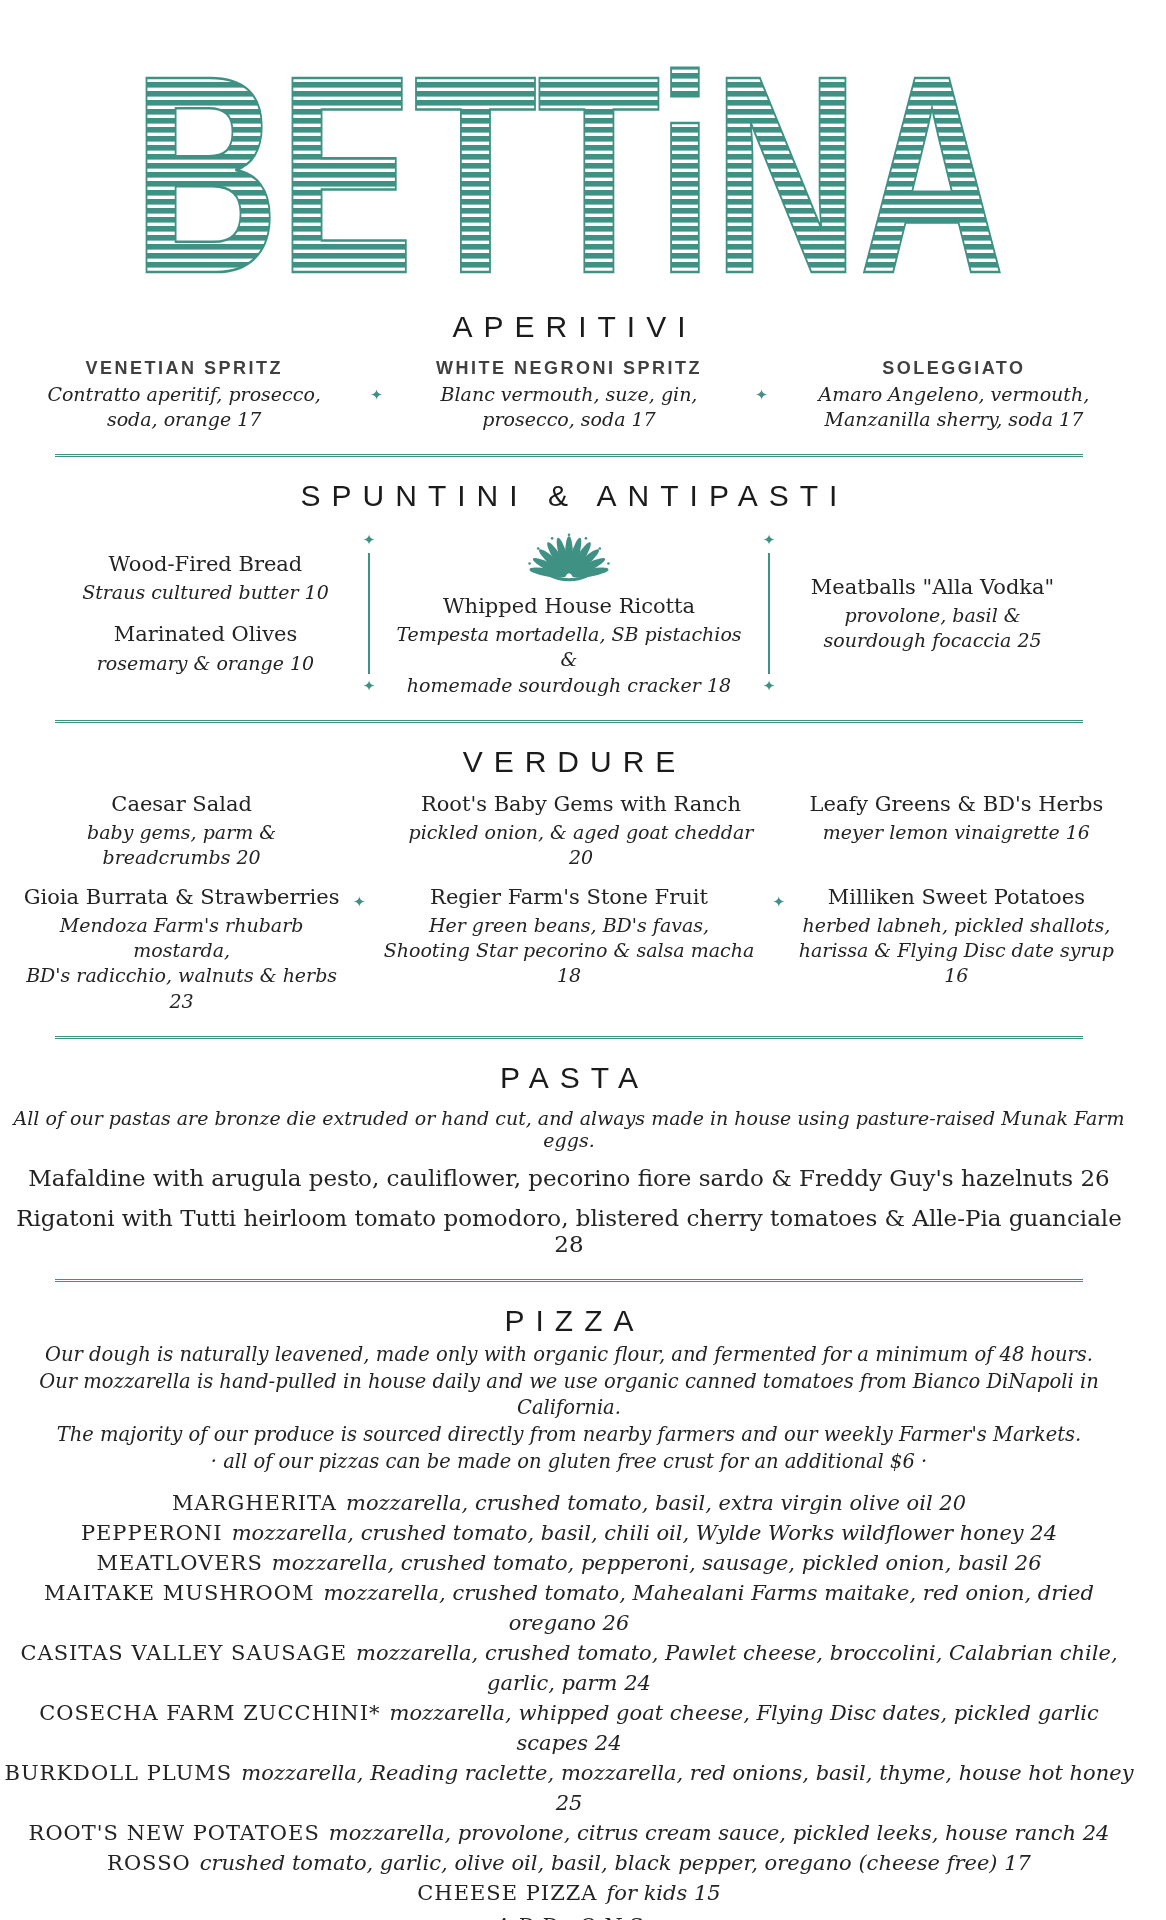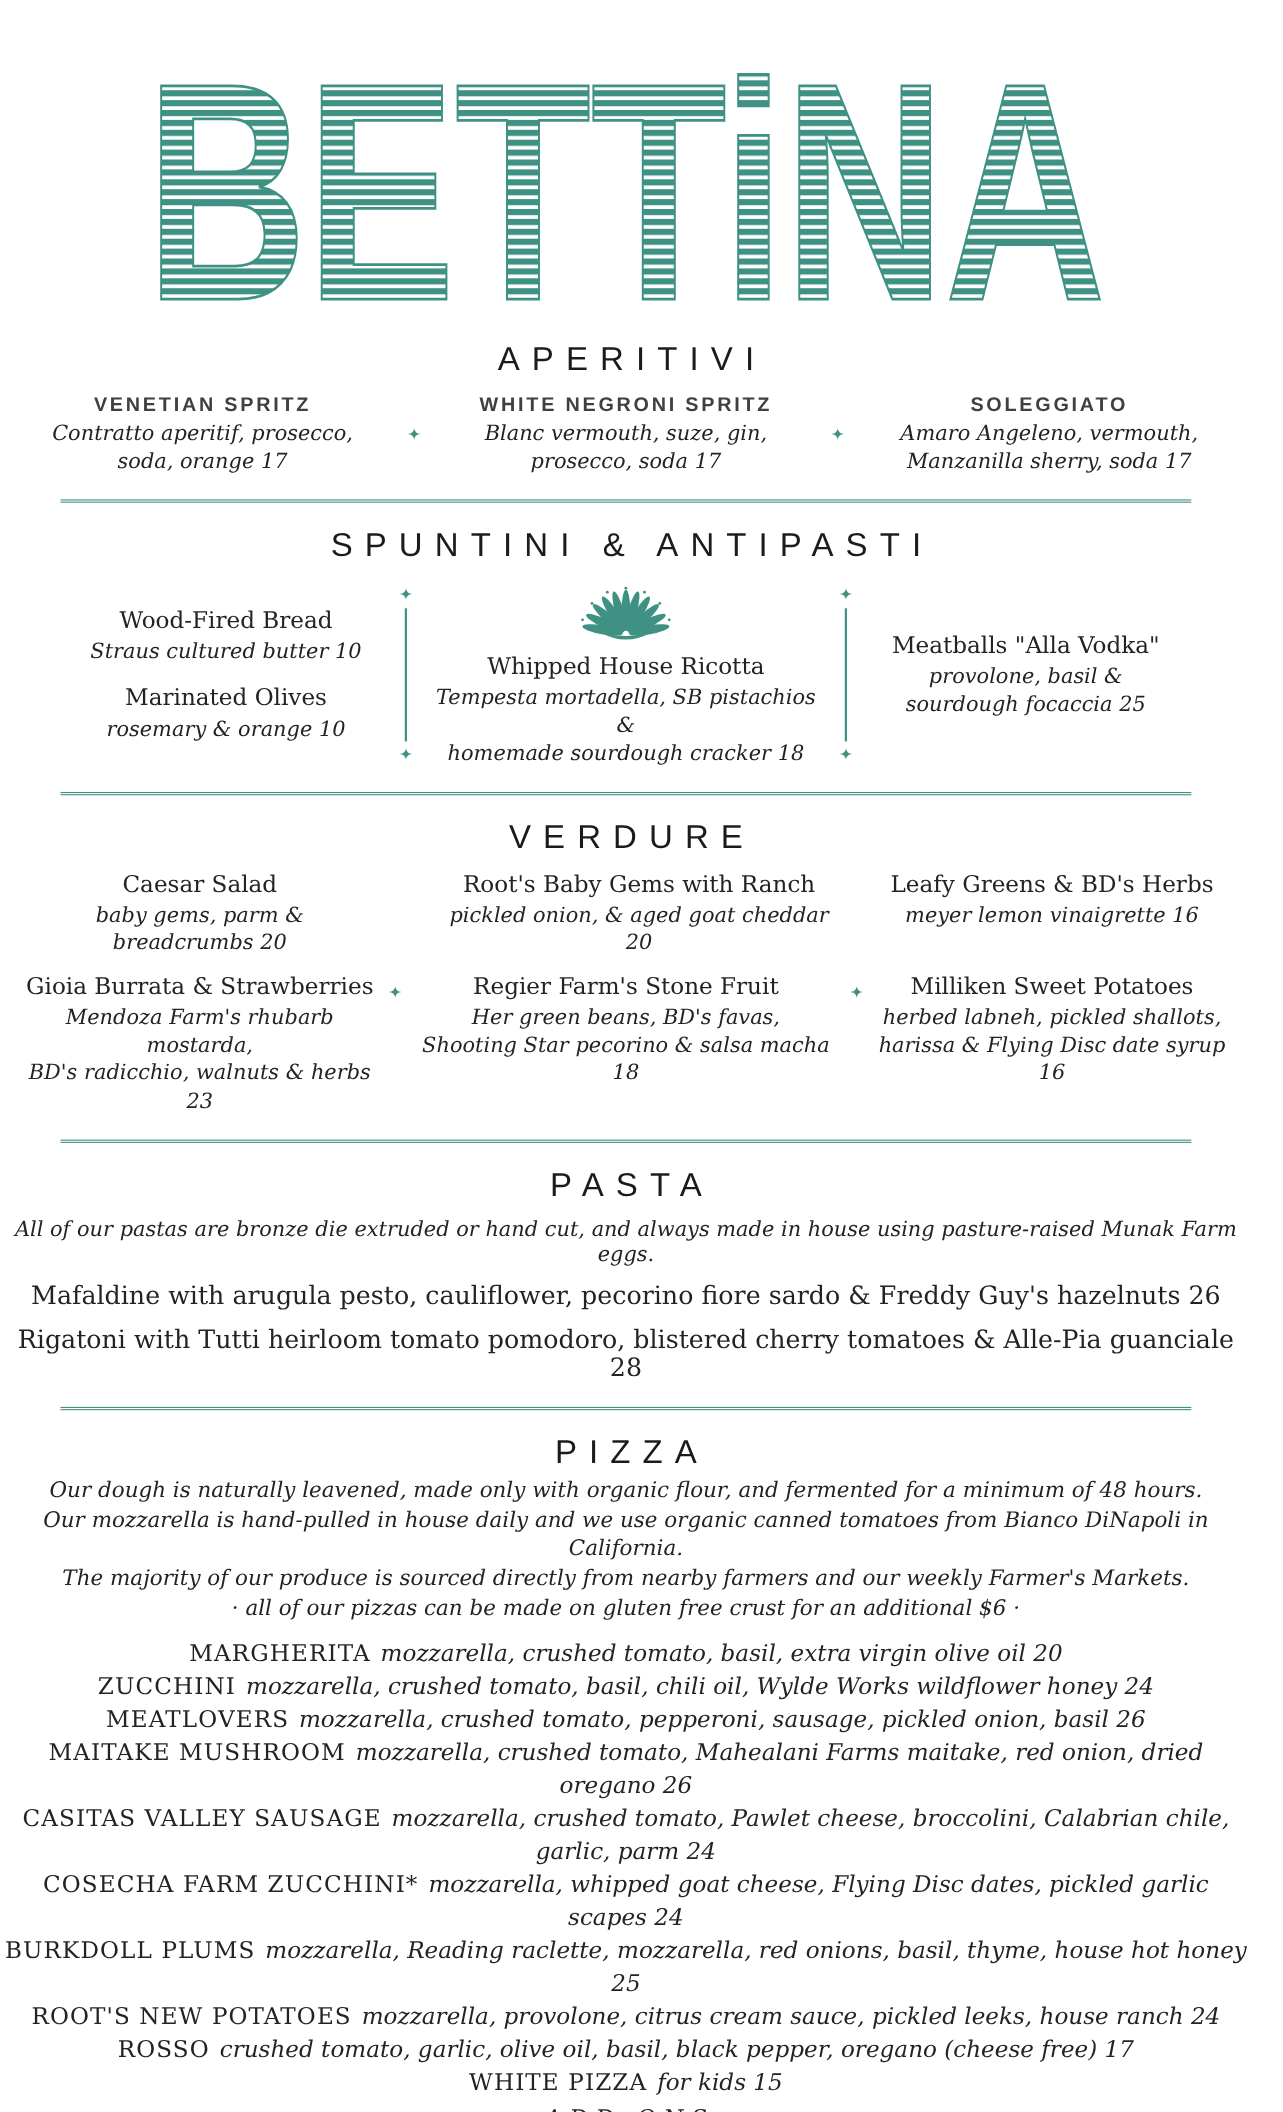--- a/index.html
+++ b/index.html
@@ -254,21 +254,21 @@
     <h2 class="sec-title">PIZZA</h2>
     <div class="pizza-intro pre">Our dough is naturally leavened, made only with organic flour, and fermented for a minimum of 48 hours.
 Our mozzarella is hand-pulled in house daily and we use organic canned tomatoes from Bianco DiNapoli in California.
 The majority of our produce is sourced directly from nearby farmers and our weekly Farmer's Markets.
 · all of our pizzas can be made on gluten free crust for an additional $6 ·</div>
     <div class="pz-list">
       <div class="pz-line">
         <span class="pz-name">MARGHERITA</span><span class="pz-desc">mozzarella, crushed tomato, basil, extra virgin olive oil 20</span>
       </div>
       <div class="pz-line">
-        <span class="pz-name">ZUCCHINI</span><span class="pz-desc">mozzarella, crushed tomato, basil, chili oil, Wylde Works wildflower honey 24</span>
+        <span class="pz-name">PEPPERONI</span><span class="pz-desc">mozzarella, crushed tomato, basil, chili oil, Wylde Works wildflower honey 24</span>
       </div>
       <div class="pz-line">
         <span class="pz-name">MEATLOVERS</span><span class="pz-desc">mozzarella, crushed tomato, pepperoni, sausage, pickled onion, basil 26</span>
       </div>
       <div class="pz-line">
         <span class="pz-name">MAITAKE MUSHROOM</span><span class="pz-desc">mozzarella, crushed tomato, Mahealani Farms maitake, red onion, dried oregano 26</span>
       </div>
       <div class="pz-line">
         <span class="pz-name">CASITAS VALLEY SAUSAGE</span><span class="pz-desc">mozzarella, crushed tomato, Pawlet cheese, broccolini, Calabrian chile, garlic, parm 24</span>
       </div>
@@ -278,21 +278,21 @@
       <div class="pz-line">
         <span class="pz-name">BURKDOLL PLUMS</span><span class="pz-desc">mozzarella, Reading raclette, mozzarella, red onions, basil, thyme, house hot honey 25</span>
       </div>
       <div class="pz-line">
         <span class="pz-name">ROOT'S NEW POTATOES</span><span class="pz-desc">mozzarella, provolone, citrus cream sauce, pickled leeks, house ranch 24</span>
       </div>
       <div class="pz-line">
         <span class="pz-name">ROSSO</span><span class="pz-desc">crushed tomato, garlic, olive oil, basil, black pepper, oregano (cheese free) 17</span>
       </div>
       <div class="pz-line">
-        <span class="pz-name">WHITE PIZZA</span><span class="pz-desc">for kids 15</span>
+        <span class="pz-name">CHEESE PIZZA</span><span class="pz-desc">for kids 15</span>
       </div>
     </div>
 
     <div class="addons-title">ADD ONS</div>
     <div class="addons">
       <div class="addon-col">
         <div class="addon-price">· 2 ·</div>
 
       </div>
       <div class="addon-col">

